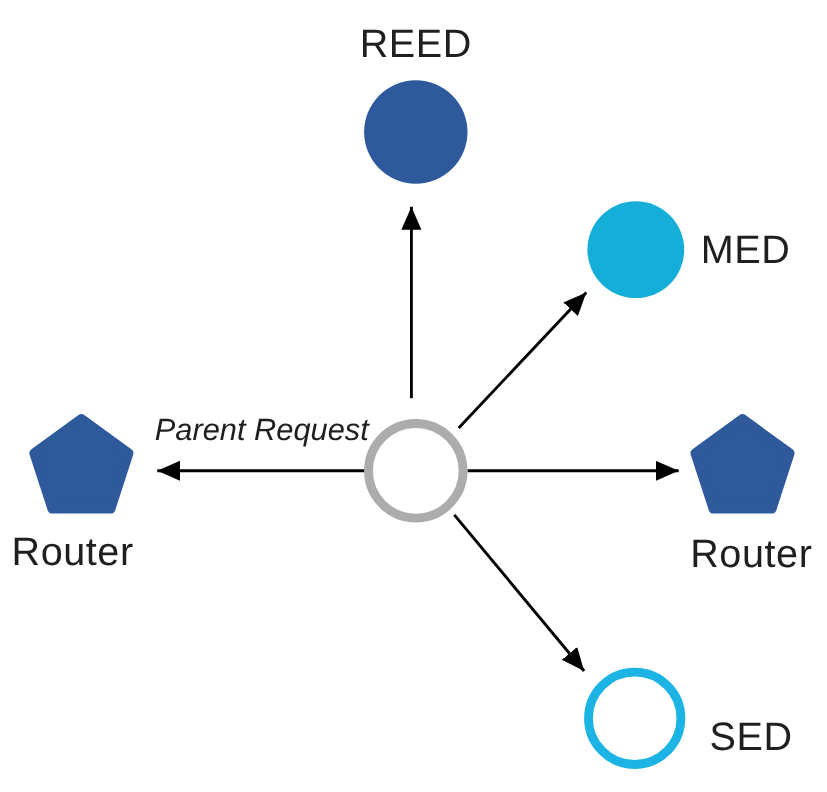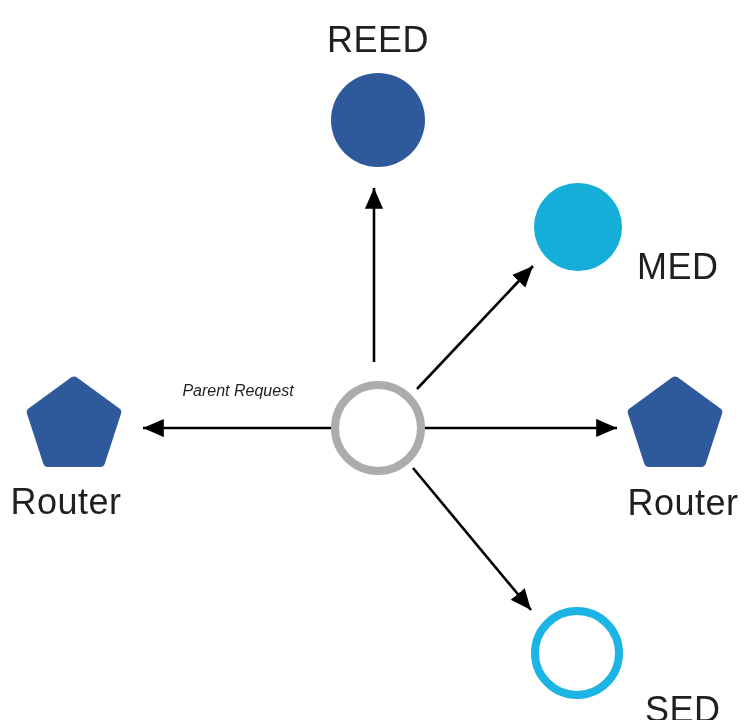--- a/index.html
+++ b/index.html
@@ -15,28 +15,28 @@
   #diagram-svg { position: absolute; left: 0; top: 0; }
   .node-label {
     position: absolute;
     color: #1f1f1f;
     font-size: 36px;
     font-weight: 400;
     letter-spacing: 0.5px;
     white-space: nowrap;
   }
   .centered { transform: translate(-50%, -50%); }
-  .v-centered { transform: translateY(-50%); margin-top: 40px; }
+  .v-centered { transform: translateY(-50%); }
   .annotation {
     position: absolute;
     left: 238px;
     top: 391px;
     transform: translate(-50%, -50%);
     color: #1f1f1f;
-    font-size: 16px;
+    font-size: 28px;
     font-style: italic;
     line-height: 1.16;
     text-align: center;
     white-space: nowrap;
   }
 </style>
 </head>
 <body>
 
 <div id="canvas">

